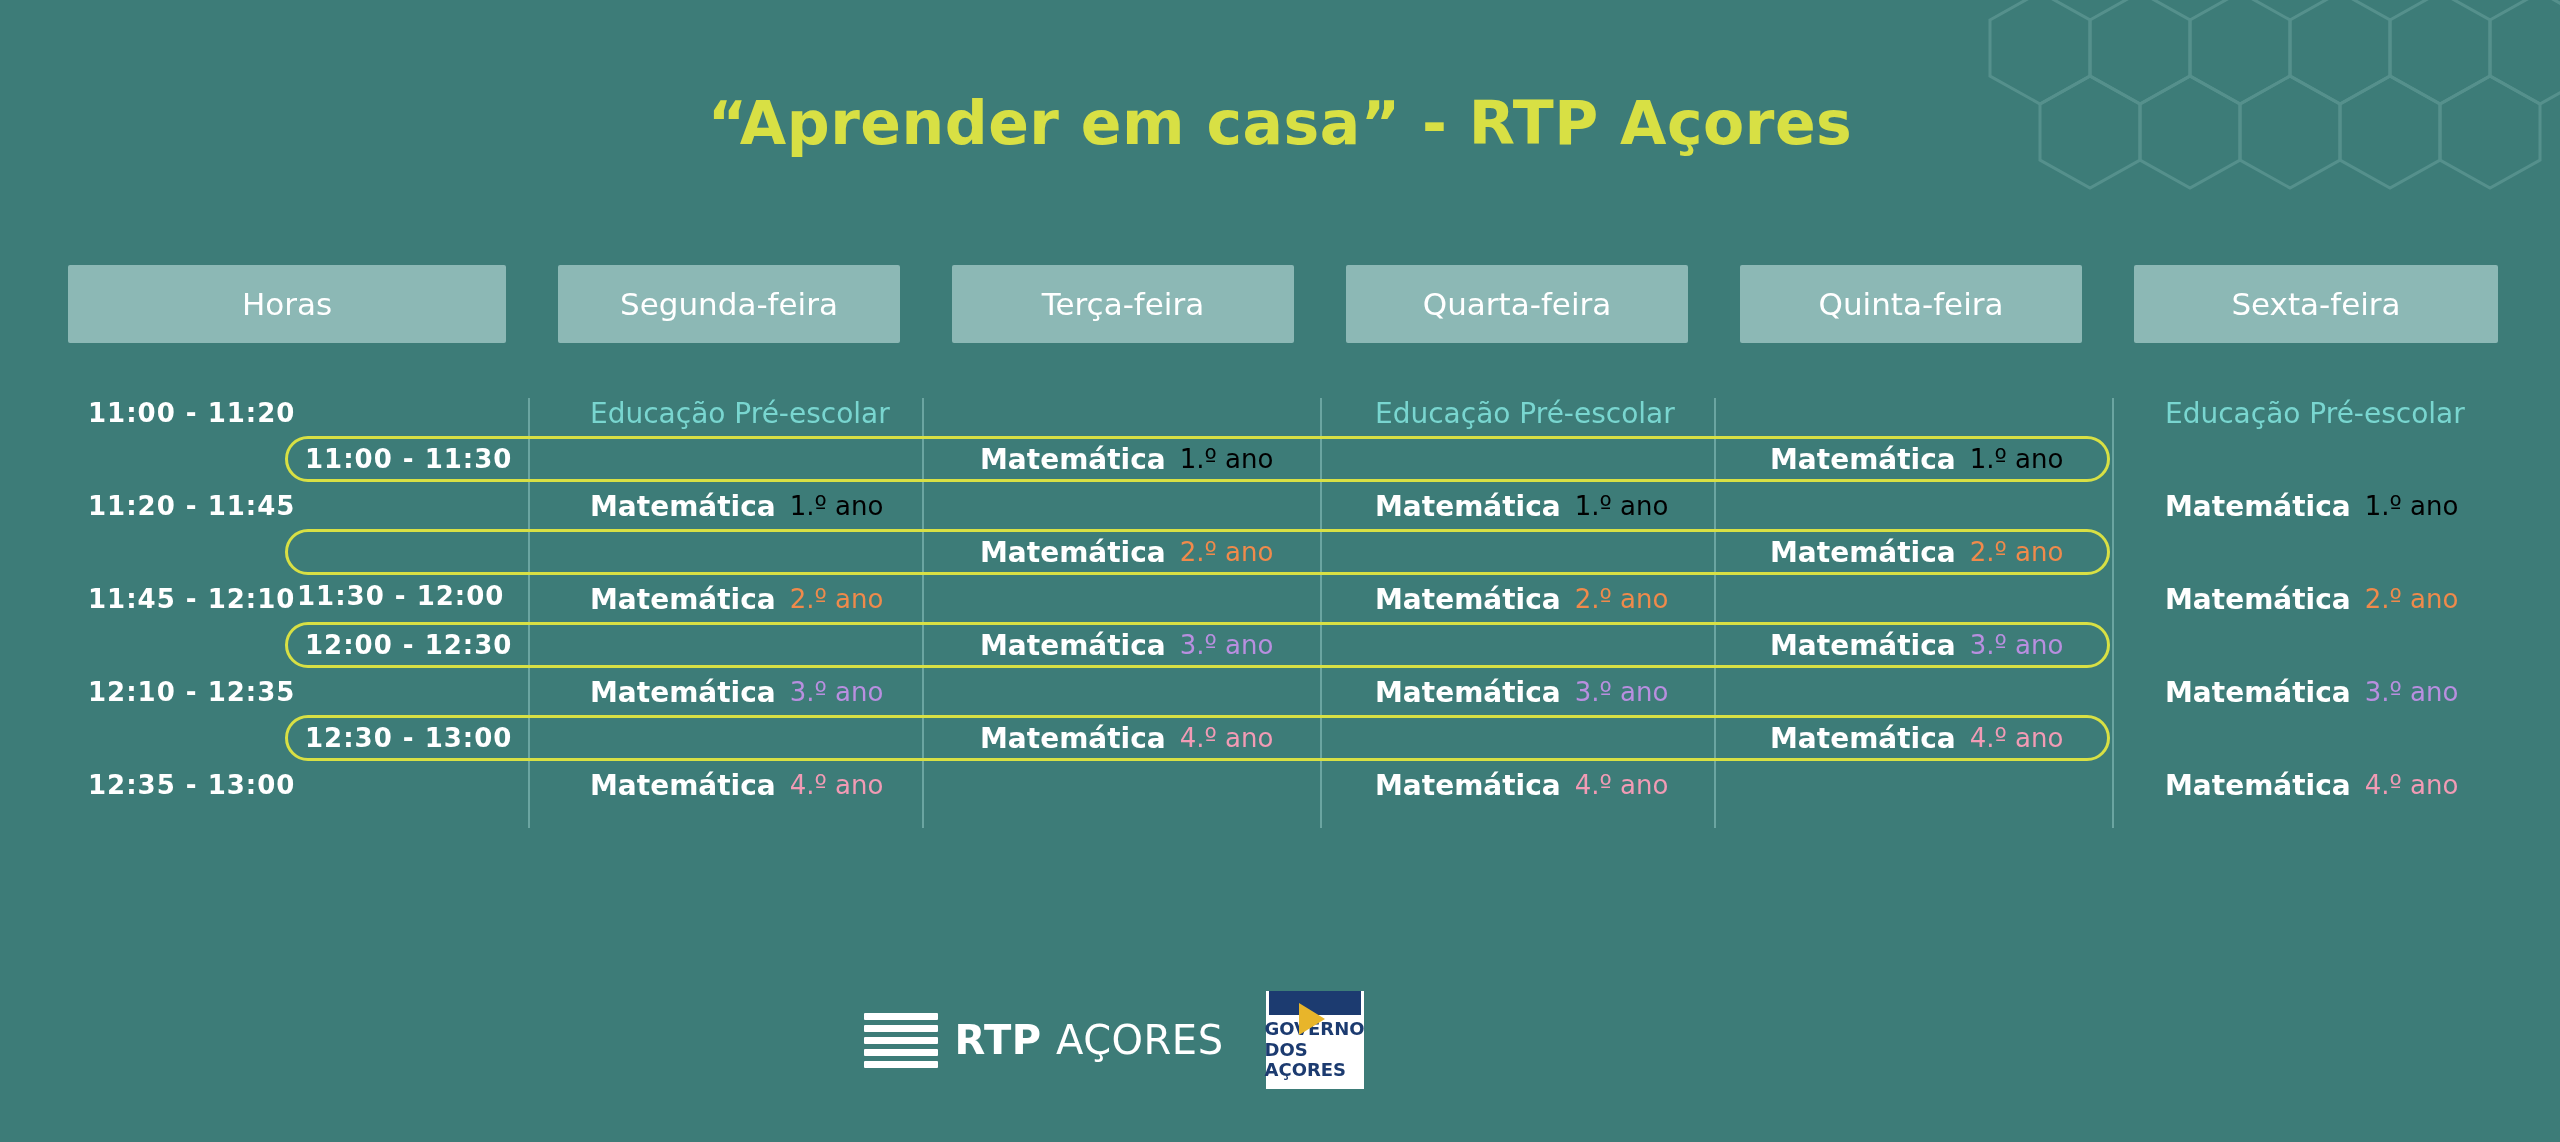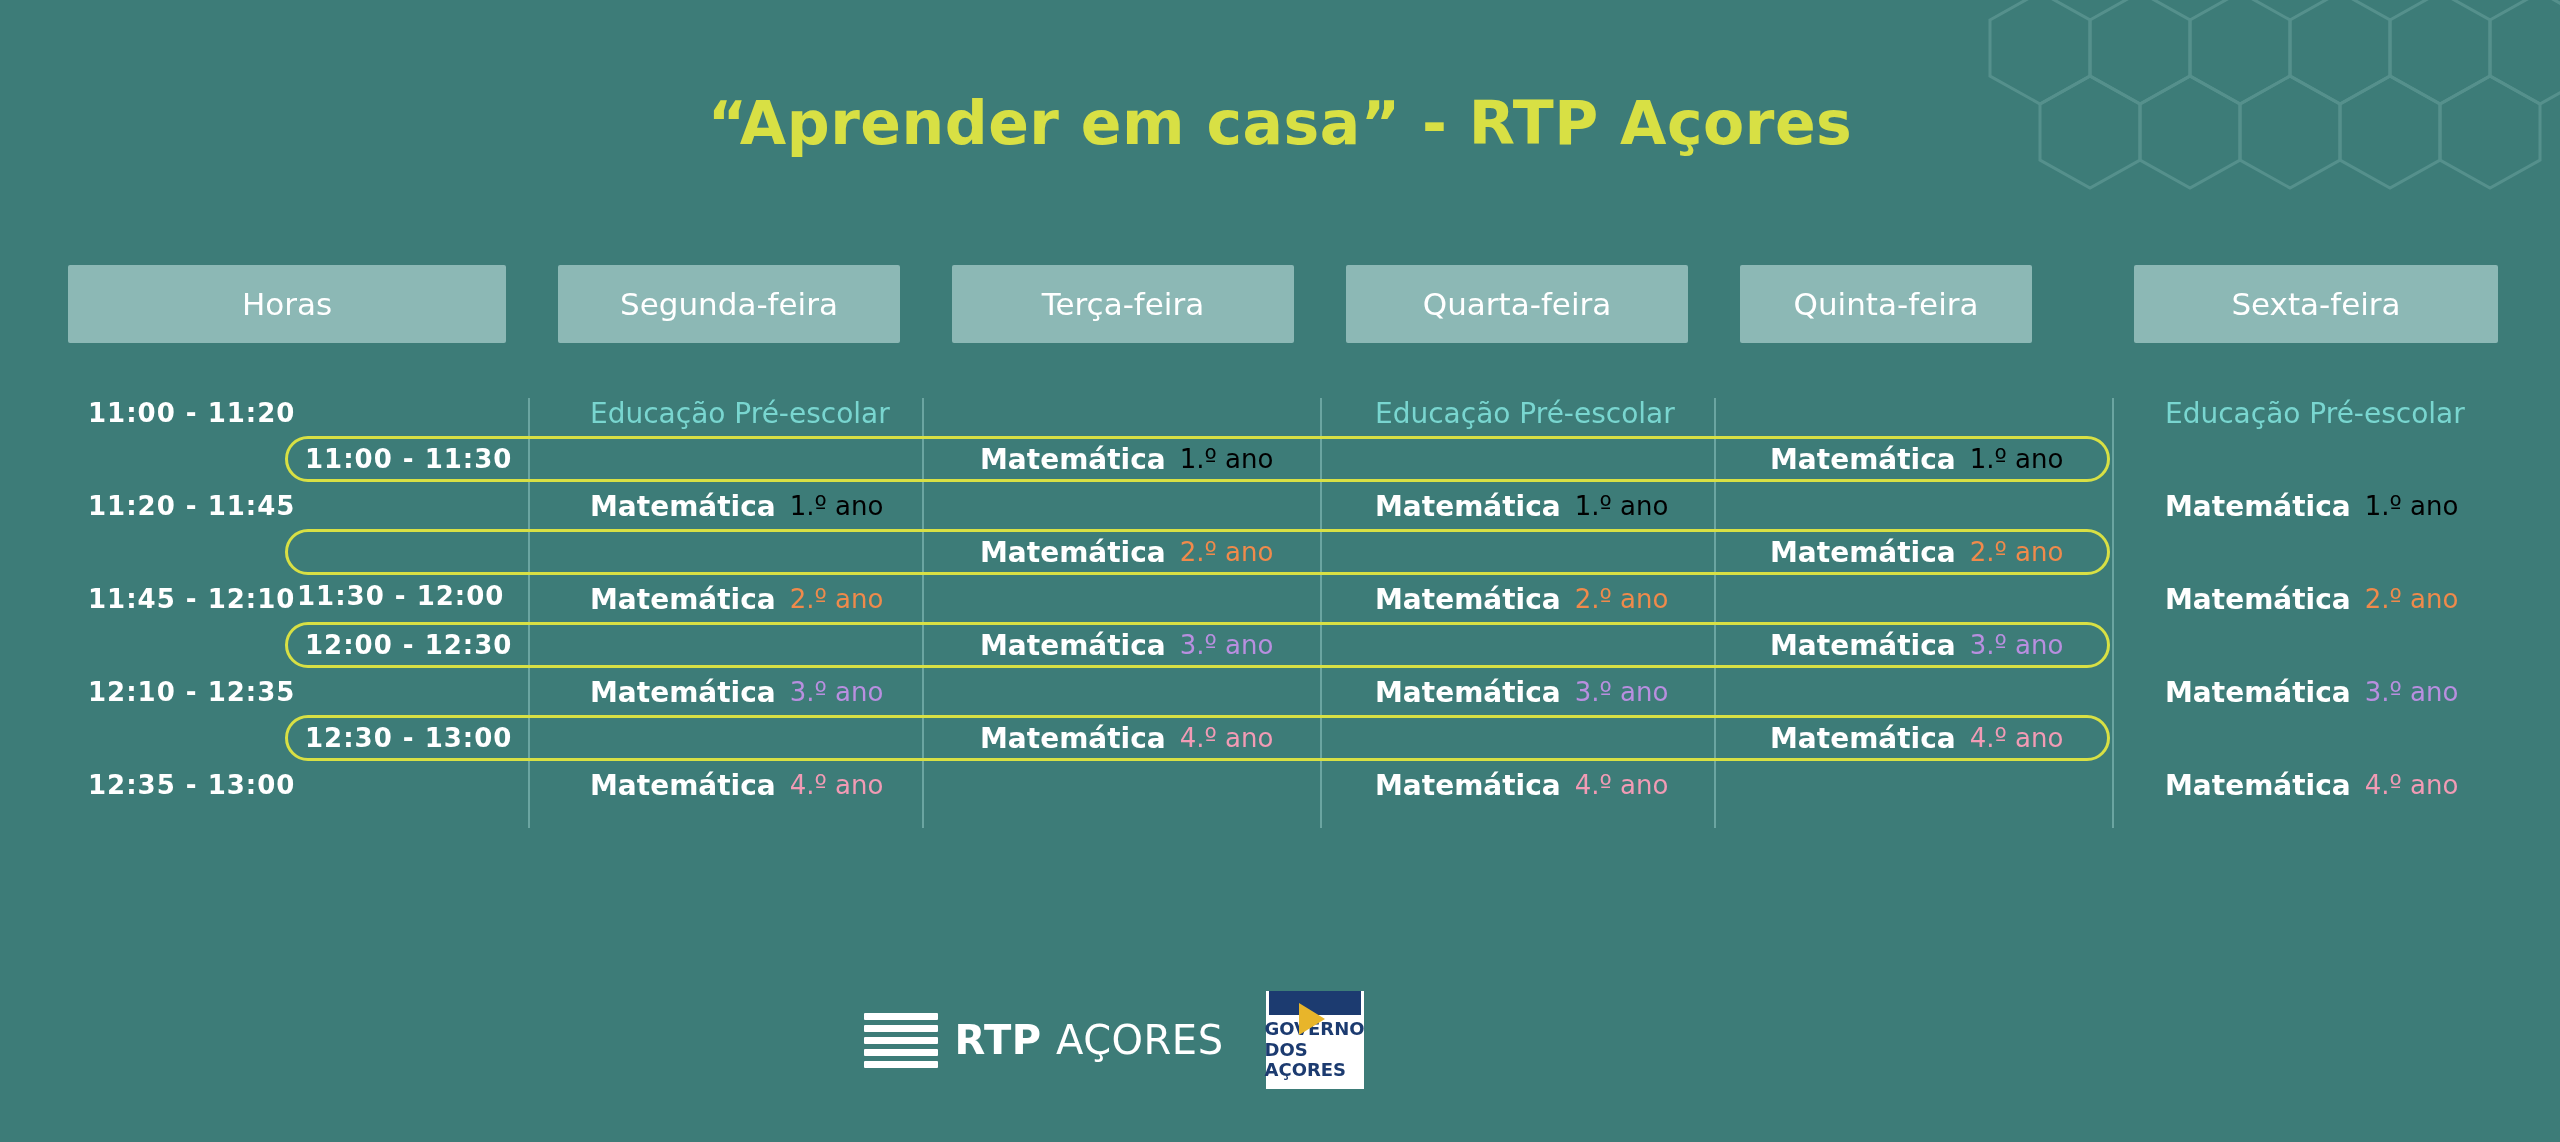--- a/index.html
+++ b/index.html
@@ -189,21 +189,21 @@
     </g>
   </svg>
 
   <div class="title">“Aprender em casa” - RTP Açores</div>
 
   <div class="header-row">
     <div class="hcell" style="left:0px;width:438px;">Horas</div>
     <div class="hcell" style="left:490px;width:342px;">Segunda-feira</div>
     <div class="hcell" style="left:884px;width:342px;">Terça-feira</div>
     <div class="hcell" style="left:1278px;width:342px;">Quarta-feira</div>
-    <div class="hcell" style="left:1672px;width:292px;">Quinta-feira</div>
+    <div class="hcell" style="left:1672px;width:342px;">Quinta-feira</div>
     <div class="hcell" style="left:2066px;width:364px;">Sexta-feira</div>
   </div>
 
   <div class="grid">
     <div class="vline" style="left:528px;"></div>
     <div class="vline" style="left:922px;"></div>
     <div class="vline" style="left:1320px;"></div>
     <div class="vline" style="left:1714px;"></div>
     <div class="vline" style="left:2112px;"></div>
     <div id="rows-host">

